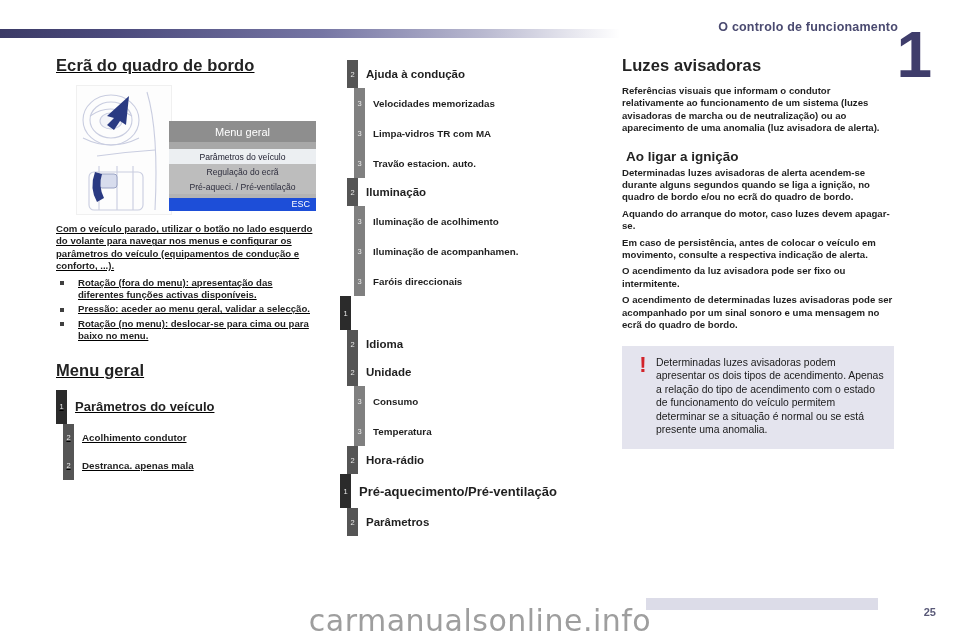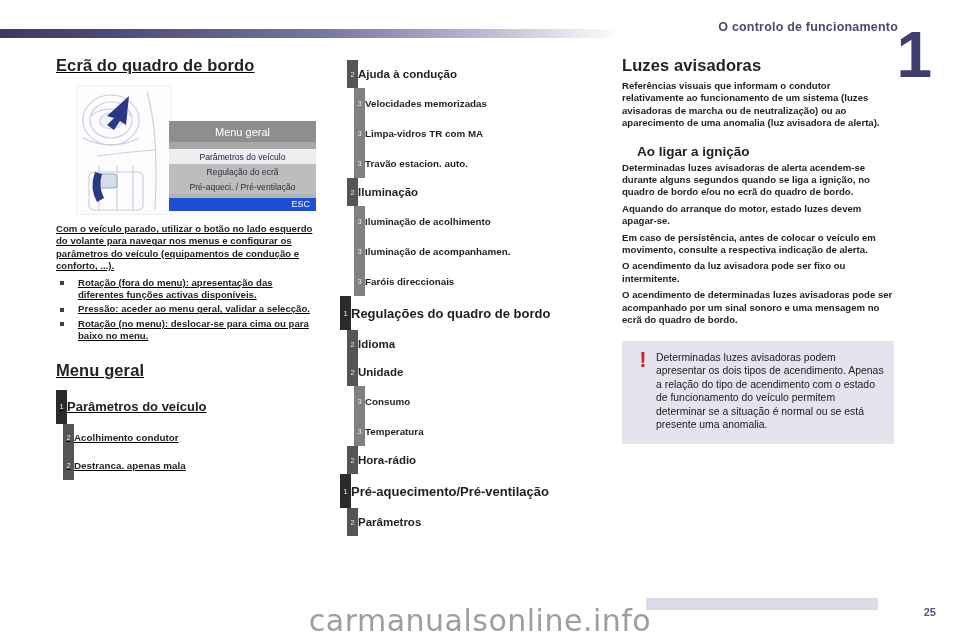--- a/index.html
+++ b/index.html
@@ -32,21 +32,21 @@
   .col-left{left:56px;width:262px;text-decoration:underline;}
   .col-mid{left:340px;width:268px;}
   .col-right{left:622px;width:272px;}
 
   h2.sec{
     font-size:16.5px;font-weight:bold;color:#232323;
     margin:0 0 10px 0;letter-spacing:.1px;
   }
   h3.sub{
     font-size:13.5px;font-weight:bold;color:#232323;
-    margin:14px 0 3px 15px;
+    margin:14px 0 3px 4px;
   }
   p.body{
     font-size:9.6px;line-height:12.4px;color:#1f1f1f;
     margin:0 0 4px 0;font-weight:bold;
   }
 
   
   .figure{position:relative;height:128px;margin:2px 0 10px 0;}
   .fig-car{
     position:absolute;left:20px;top:0;width:94px;height:128px;
@@ -89,21 +89,21 @@
   .node{position:relative;display:flex;align-items:stretch;min-height:26px;}
   .lvl{
     flex:0 0 auto;position:relative;color:#e9e9e9;
     font-size:7.5px;display:flex;align-items:center;justify-content:center;
   }
   .lvl span{position:relative;z-index:2;}
   .lvl-1{width:11px;margin-left:0px;background:#2b2b2b;}
   .lvl-2{width:11px;margin-left:7px;background:#555555;}
   .lvl-3{width:11px;margin-left:14px;background:#808080;}
   .node-label{
-    display:flex;align-items:center;
+    padding-left:8px;display:flex;align-items:center;
     color:#1f1f1f;
   }
   .t1 .node-label{font-size:13px;font-weight:bold;}
   .t2 .node-label{font-size:9.8px;font-weight:bold;}
   .t3 .node-label{font-size:9.8px;font-weight:bold;}
   .t1{min-height:34px;}
   .t2{min-height:28px;}
   .t3{min-height:30px;}
 
   
@@ -258,21 +258,20 @@
       <div class="node t3">
         <div class="lvl lvl-3">
             <span>3</span>
           </div>
         <div class="node-label">Faróis direccionais</div>
       </div>
       <div class="node t1">
         <div class="lvl lvl-1">
             <span>1</span>
           </div>
-        <div class="node-label">Regulações do quadro de bordo</div>
       </div>
       <div class="node t2">
         <div class="lvl lvl-2">
             <span>2</span>
           </div>
         <div class="node-label" style="font-size:11.5px">Idioma</div>
       </div>
       <div class="node t2">
         <div class="lvl lvl-2">
             <span>2</span>
@@ -307,26 +306,26 @@
         <div class="lvl lvl-2">
             <span>2</span>
           </div>
         <div class="node-label" style="font-size:11.5px">Parâmetros</div>
       </div>
 
     </div>
   </div>
 
   <div class="col col-right">
-    <h2 class="sec" style="margin-bottom:5px">Luzes avisadoras</h2>
+    <h2 class="sec" style="">Luzes avisadoras</h2>
     <p class="body">Referências visuais que informam o condutor relativamente ao funcionamento de um sistema (luzes avisadoras de marcha ou de neutralização) ou ao aparecimento de uma anomalia (luz avisadora de alerta).</p>
 
     <h3 class="sub">Ao ligar a ignição</h3>
     <p class="body">Determinadas luzes avisadoras de alerta acendem-se durante alguns segundos quando se liga a ignição, no quadro de bordo e/ou no ecrã do quadro de bordo.</p>
-    <p class="body">Aquando do arranque do motor, estado luzes devem apagar-se.</p>
+    <p class="body">Aquando do arranque do motor, caso luzes devem apagar-se.</p>
     <p class="body">Em caso de persistência, antes de colocar o veículo em movimento, consulte a respectiva indicação de alerta.</p>
 
     <p class="body">O acendimento da luz avisadora pode ser fixo ou intermitente.</p>
     <p class="body">O acendimento de determinadas luzes avisadoras pode ser acompanhado por um sinal sonoro e uma mensagem no ecrã do quadro de bordo.</p>
 
     <div class="warn">
       <div class="warn-ico">!</div>
       <div class="warn-txt">Determinadas luzes avisadoras podem apresentar os dois tipos de acendimento. Apenas a relação do tipo de acendimento com o estado de funcionamento do veículo permitem determinar se a situação é normal ou se está presente uma anomalia.</div>
     </div>
   </div>

